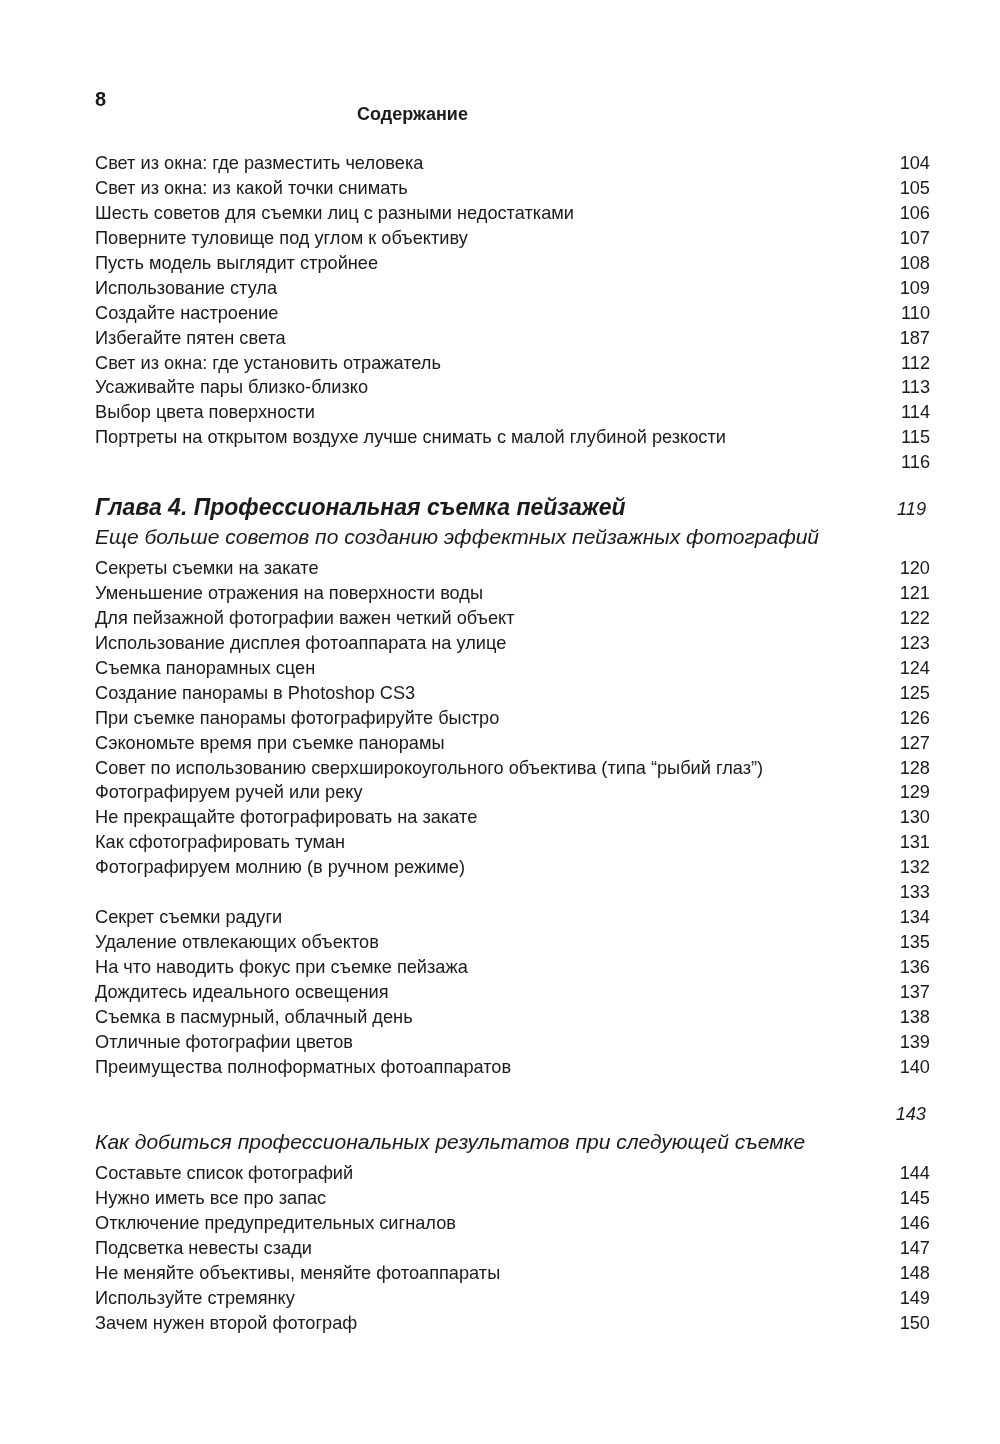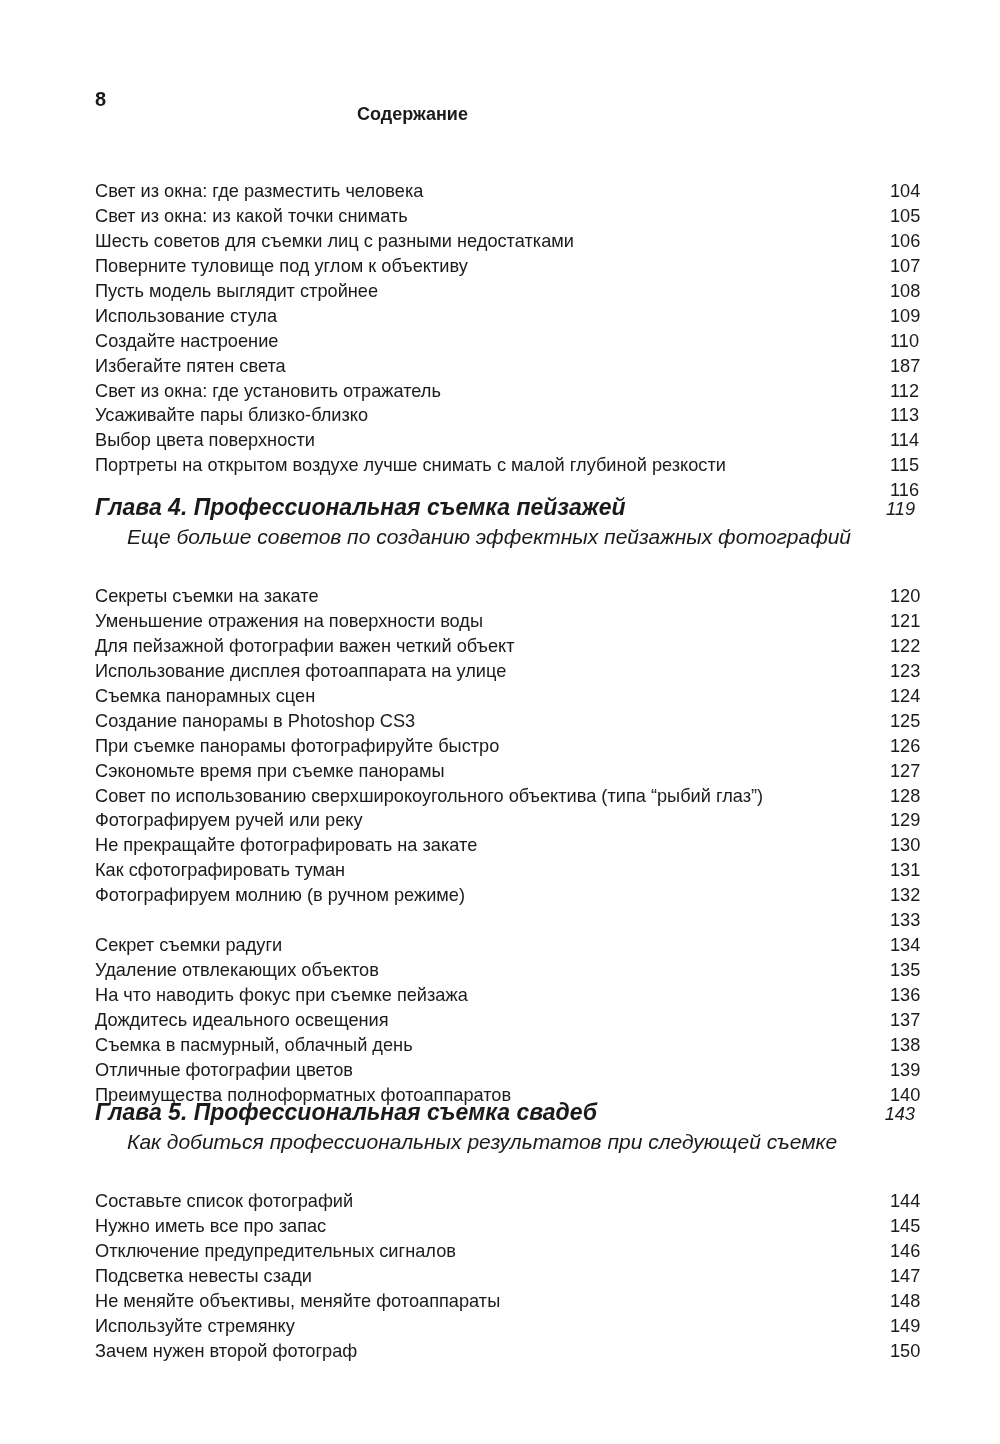--- a/index.html
+++ b/index.html
@@ -40,71 +40,69 @@
       left: 222px;
       top: 16px;
       font-size: 18px;
       font-weight: bold;
       margin-left: 40px;
     }
     .toc {
       position: absolute;
       left: 95px;
       width: 835px;
-      margin-top: 28px;
     }
     .toc-row {
       position: relative;
       height: 24.95px;
       line-height: 24.95px;
       font-size: 18.2px;
       white-space: nowrap;
     }
     .toc-row .title {
       position: absolute;
       left: 0;
       top: 0;
     }
     .toc-row .pg {
       position: absolute;
       right: 0;
       top: 0;
       width: 40px;
-      text-align: left;
+      text-align: right;
     }
     .chapter {
       position: absolute;
       left: 95px;
       width: 835px;
     }
     .chapter-title {
       position: relative;
       height: 30px;
       line-height: 30px;
       font-size: 23px;
       font-weight: bold;
       white-space: nowrap;
       font-style: italic;
     }
     .chapter-title .pg {
       position: absolute;
-      right: 15px;
+      right: 4px;
       top: 2px;
       font-size: 18.2px;
       font-weight: normal;
       width: 40px;
       text-align: right;
     }
     .chapter-subtitle {
       height: 30px;
       line-height: 30px;
       font-size: 21px;
       font-style: italic;
       white-space: nowrap;
-      margin-left: 32px;
     }
   </style>
 </head>
 <body>
 
 <div class="page">
 
   <div class="running-head">
     <span class="page-number">8</span>
     <span class="running-title">Содержание</span>
@@ -253,21 +251,20 @@
         <span class="pg">139</span>
       </div>
     <div class="toc-row">
         <span class="title">Преимущества полноформатных фотоаппаратов</span>
         <span class="pg">140</span>
       </div>
   </div>
 
   <div class="chapter" style="top:1097px;">
     <div class="chapter-title">
-      <span>Глава 5. Профессиональная съемка свадеб</span>
       <span class="pg">143</span>
     </div>
     <div class="chapter-subtitle">Как добиться профессиональных результатов при следующей съемке</div>
   </div>
 
   <div class="toc" style="top:1161px;">
     <div class="toc-row">
         <span class="title">Составьте список фотографий</span>
         <span class="pg">144</span>
       </div>

